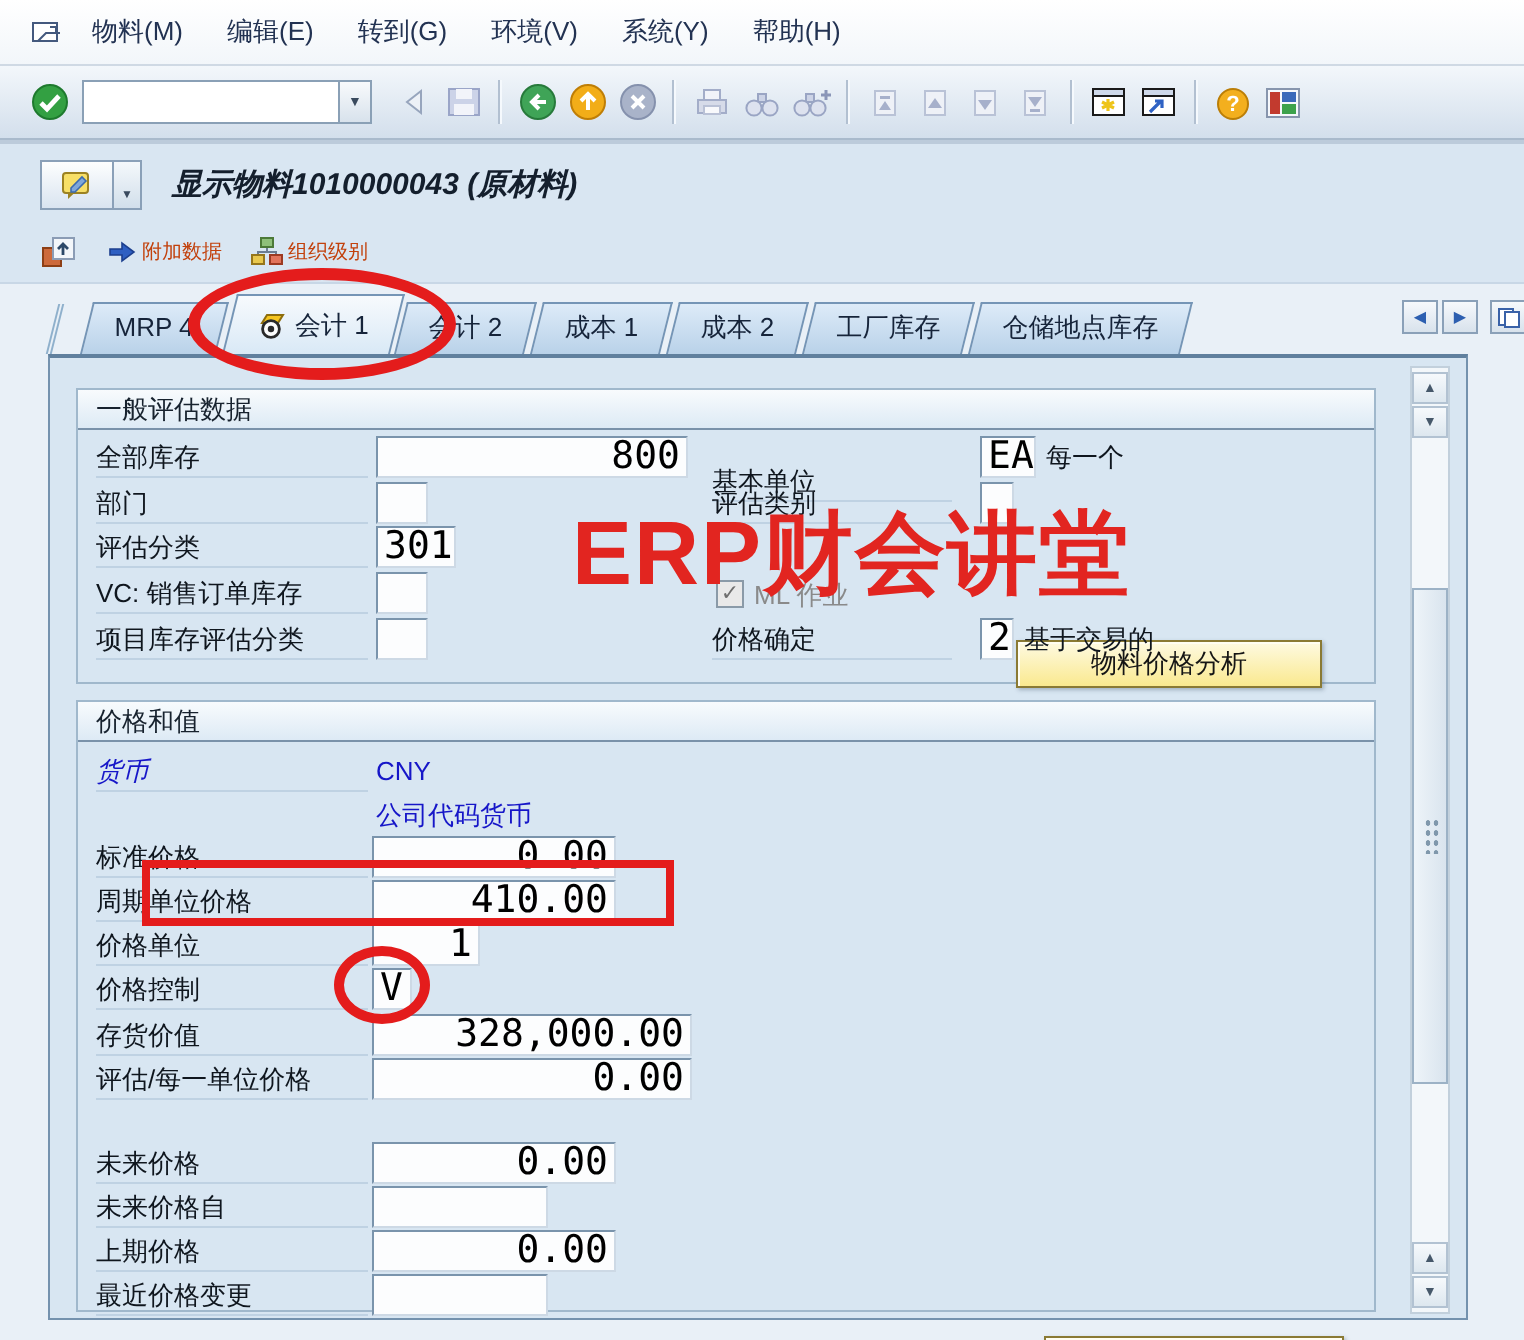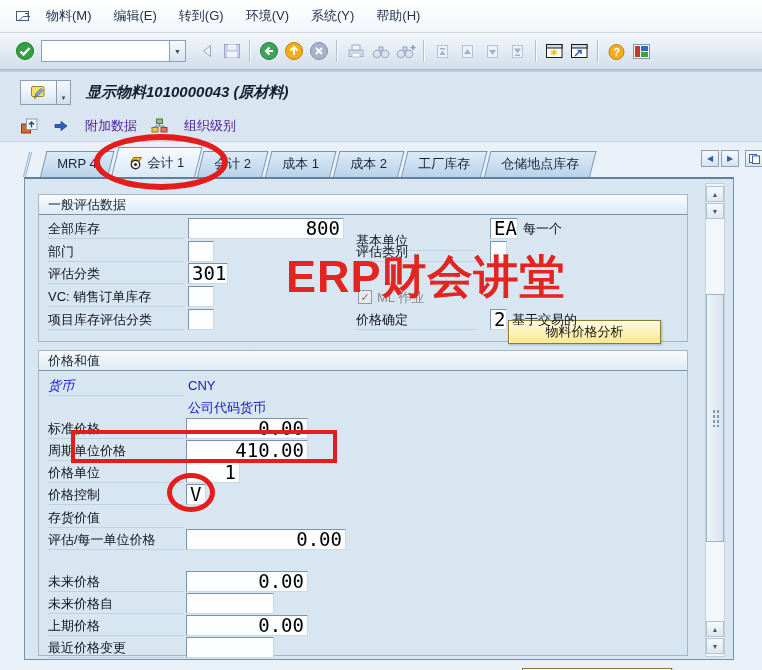--- a/index.html
+++ b/index.html
@@ -27,21 +27,21 @@
   .header { position:absolute; left:0; top:70px; width:762px; height:40px; background:#d9e6f2; border-top:2px solid #bccbdb; }
   .svc-btn { position:absolute; left:20px; top:8px; height:25px; display:flex; }
   .svc-main { width:37px; background:linear-gradient(#fdfefe,#d9e4f0); border:1px solid #8aa0b8; display:flex; align-items:center; justify-content:center; }
   .svc-dd { width:14px; background:linear-gradient(#f4f8fb,#d2dfeb); border:1px solid #8aa0b8; border-left:none;
     font-size:6px; color:#3a4a5e; display:flex; align-items:flex-end; justify-content:center; padding-bottom:3px; }
   .page-title { position:absolute; left:86px; top:11px; font-size:15px; font-weight:bold; font-style:italic; color:#141f2d; }
 
   
   .appbar { position:absolute; left:0; top:110px; width:762px; height:32px; background:#d9e6f2;
     border-bottom:1px solid #c8d7e6; display:flex; align-items:center; padding-left:20px; gap:14px; }
-  .appbtn { display:flex; align-items:center; gap:16px; font-size:13px; color:#4c1d95; }
+  .appbtn { display:flex; align-items:center; gap:2px; font-size:10px; color:#c2410c; }
 
   
   .tabs { position:absolute; left:26px; top:146px; width:660px; height:31px; display:flex; align-items:flex-end; }
   .tab-stub { width:9px; height:25px; border-left:3px double #8fb0cc; transform:skewX(-14deg); margin-right:5px; }
   .tab { position:relative; height:26px; line-height:24px; padding:0 13px; margin-right:3px;
     background:linear-gradient(#ddebf8,#b9d2e9); border:1px solid #7595b6; border-bottom:none;
     transform:skewX(-14deg); transform-origin:bottom left; font-size:13px; color:#16243a; white-space:nowrap; }
   .tab > span { display:inline-block; transform:skewX(14deg); }
   .tab.active { height:30px; background:linear-gradient(#f7fafd,#d9e9f6); z-index:3; display:flex; align-items:center; }
   .tab.active > span { display:flex; align-items:center; gap:4px; }
@@ -346,20 +346,21 @@
   <span class="lbl u" style="left:48px;top:441px;width:136px;">周期单位价格</span>
   <span class="fld num" style="left:186px;top:440px;width:122px;">410.00</span>
 
   <span class="lbl u" style="left:48px;top:463px;width:136px;">价格单位</span>
   <span class="fld num" style="left:186px;top:462px;width:54px;">1</span>
 
   <span class="lbl u" style="left:48px;top:485px;width:136px;">价格控制</span>
   <span class="fld" style="left:186px;top:484px;width:20px;">V</span>
 
   <span class="lbl u" style="left:48px;top:508px;width:136px;">存货价值</span>
+  <span class="fld num" style="left:186px;top:507px;width:160px;">328,000.00</span>
 
   <span class="lbl u" style="left:48px;top:530px;width:136px;">评估/每一单位价格</span>
   <span class="fld num" style="left:186px;top:529px;width:160px;">0.00</span>
 
   <span class="lbl u" style="left:48px;top:572px;width:136px;">未来价格</span>
   <span class="fld num" style="left:186px;top:571px;width:122px;">0.00</span>
 
   <span class="lbl u" style="left:48px;top:594px;width:136px;">未来价格自</span>
   <span class="fld" style="left:186px;top:593px;width:88px;"></span>
 

